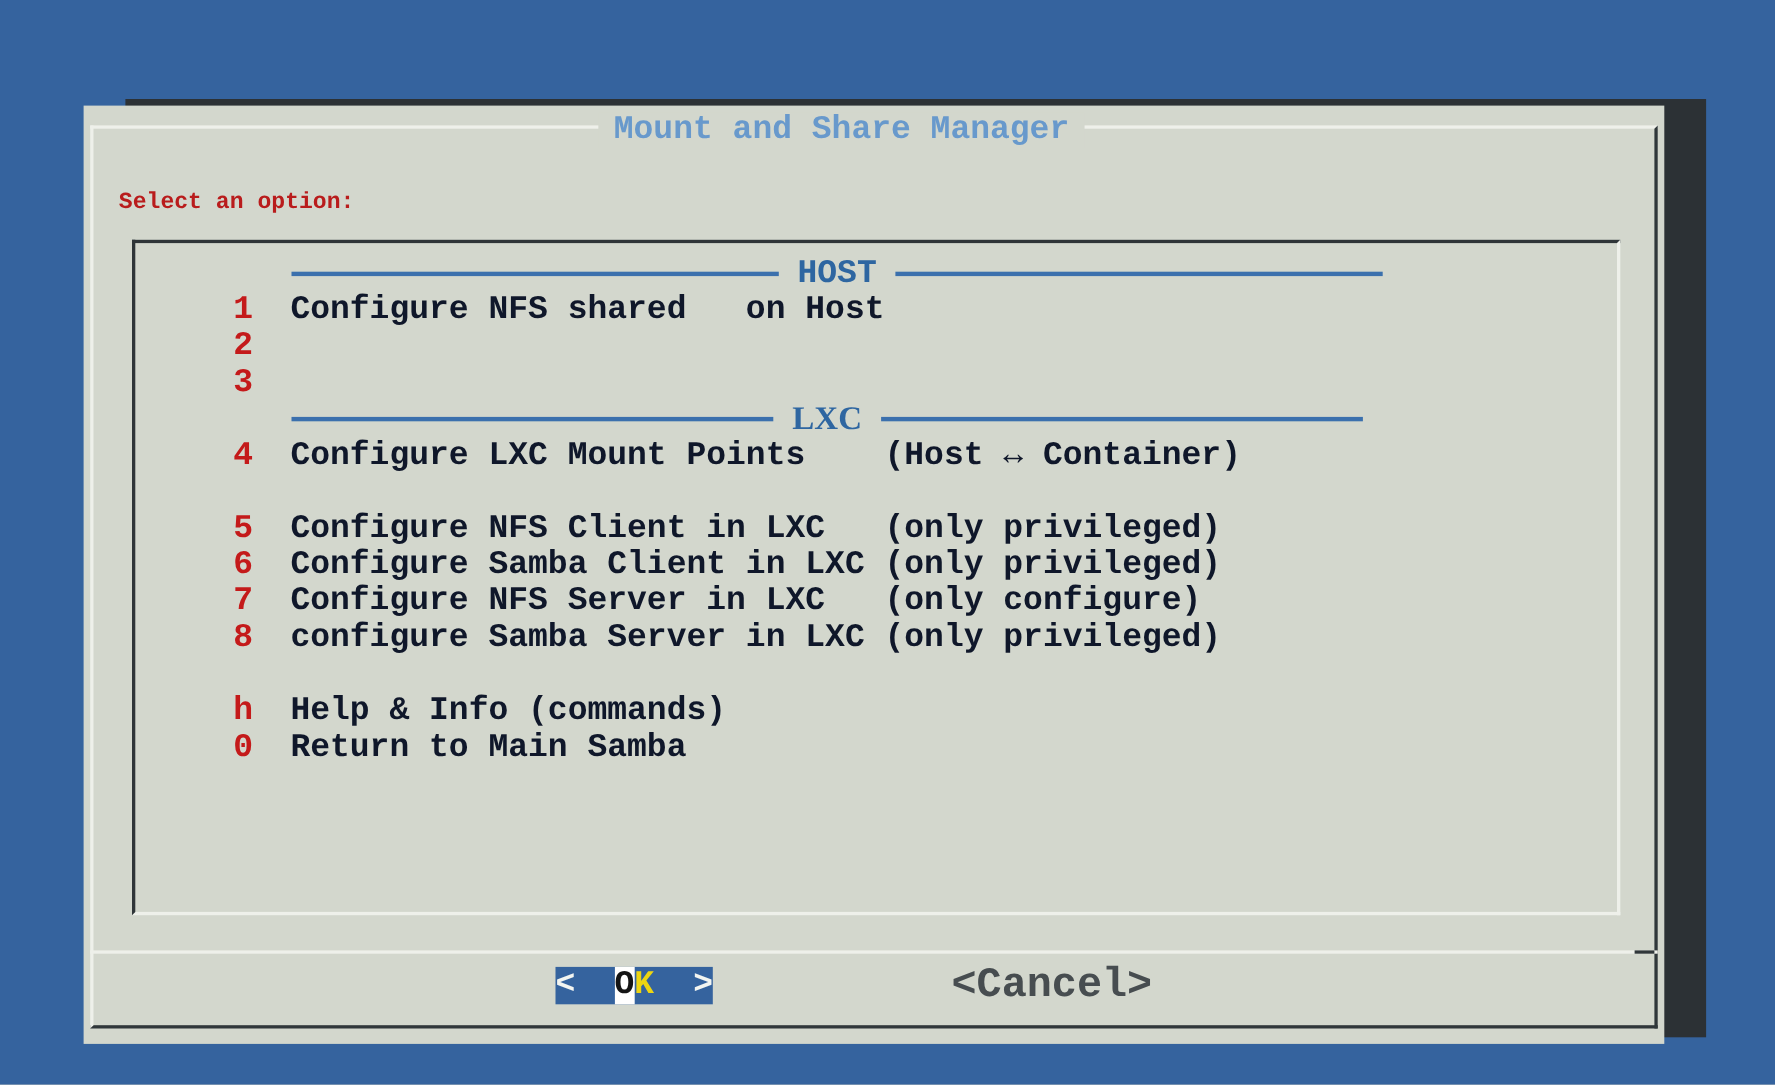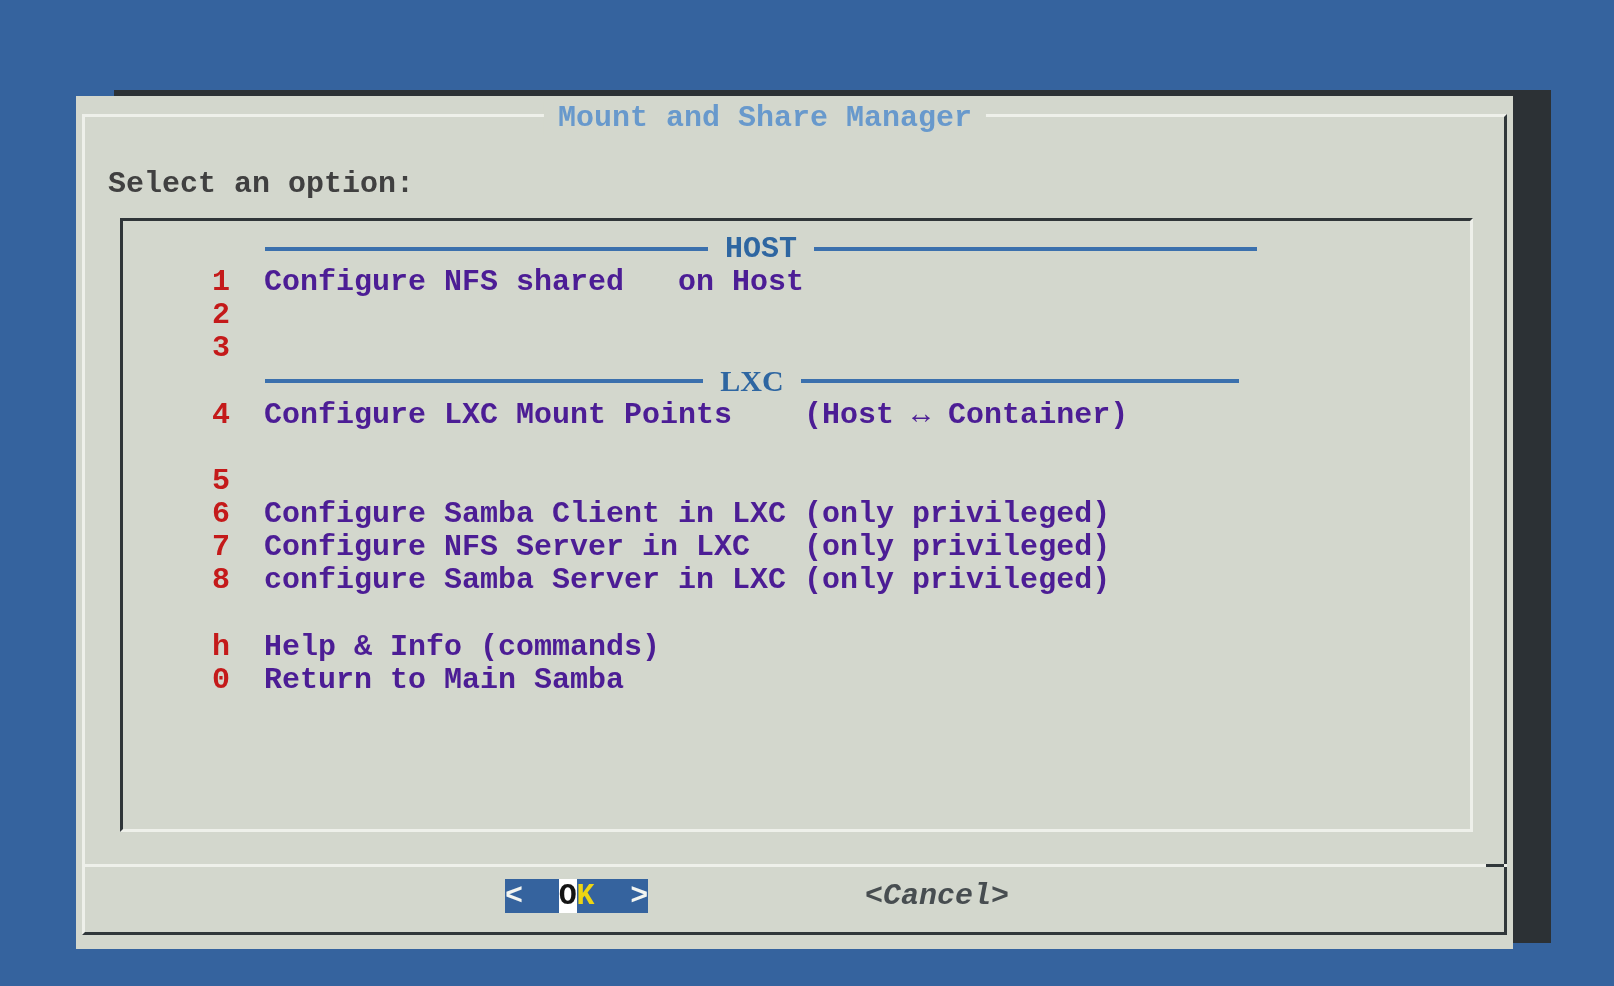--- a/index.html
+++ b/index.html
@@ -23,34 +23,34 @@
     border-top:3px solid #EEF0EA;border-left:3px solid #EEF0EA;
     border-right:3px solid #30373A;border-bottom:3px solid #30373A;
   }
   .title{
     position:absolute;left:689px;top:6px;transform:translateX(-50%);
     background:#D3D7CD;padding:0 14px;color:#6899CC;
     font-size:30px;line-height:33px;white-space:pre;z-index:2;
   }
   .prompt{
     position:absolute;left:32px;top:72px;
-    font-size:30px;line-height:33px;color:#404040;white-space:pre;
+    font-size:21px;line-height:33px;color:#b91c1c;white-space:pre;
   }
   .menu-box{
     position:absolute;left:44px;top:122px;width:1353px;height:614px;
     box-sizing:border-box;
     border-top:3px solid #2F3538;border-left:3px solid #2F3538;
     border-right:3px solid #EEF0EA;border-bottom:3px solid #EEF0EA;
     padding-top:11px;overflow:hidden;
   }
   .mrow{height:33.2px;display:flex;align-items:center;font-size:30px;}
   .mrow .tag{
     flex:none;width:18px;margin-left:89px;text-align:center;color:#C41A1A;
   }
-  .mrow .itm{margin-left:34px;white-space:pre;color:#4c1d95;}
+  .mrow .itm{margin-left:34px;white-space:pre;color:#0f172a;}
   .sep-row{margin-left:142px;}
   .sep-host{width:992px;}
   .sep-lxc{width:974px;font-family:Liberation Serif, serif;}
   .sline{flex:1;height:4px;background:#3B70AD;}
   .slabel{flex:none;padding:0 17px;color:#2E66A1;font-size:30px;}
   .btn-sep{
     position:absolute;left:6px;top:768px;width:1425px;height:3px;
     background:#EEF0EA;
   }
   .btn-sep-nub{
@@ -62,21 +62,21 @@
     background:#35639E;display:flex;cursor:pointer;
   }
   .cell{
     flex:none;width:17.875px;text-align:center;
     font-size:30px;line-height:34px;color:#F3F5F1;white-space:pre;
   }
   .cell.cursor{background:#FFFFFF;color:#141414;}
   .cell.yk{color:#EDD512;}
   .btn-cancel{
     position:absolute;left:789px;top:783px;height:34px;
-    font-size:30px;line-height:34px;color:#474D50;white-space:pre;cursor:pointer;font-style:italic;
+    font-size:38px;line-height:34px;color:#474D50;white-space:pre;cursor:pointer;
   }
 </style>
 </head>
 <body>
 
 <div class="shadow"></div>
 
 <div class="dialog">
   <div class="frame"></div>
   <div class="title">Mount and Share Manager</div>
@@ -103,28 +103,29 @@
         <span class="slabel">LXC</span>
         <span class="sline"></span>
       </div>
       <div class="mrow">
         <span class="tag">4</span>
         <span class="itm">Configure LXC Mount Points    (Host ↔ Container)</span>
       </div>
       <div class="mrow"></div>
       <div class="mrow">
         <span class="tag">5</span>
+        <span class="itm">Configure NFS Client in LXC   (only privileged)</span>
       </div>
       <div class="mrow">
         <span class="tag">6</span>
         <span class="itm">Configure Samba Client in LXC (only privileged)</span>
       </div>
       <div class="mrow">
         <span class="tag">7</span>
-        <span class="itm">Configure NFS Server in LXC   (only privileged)</span>
+        <span class="itm">Configure NFS Server in LXC   (only configure)</span>
       </div>
       <div class="mrow">
         <span class="tag">8</span>
         <span class="itm">configure Samba Server in LXC (only privileged)</span>
       </div>
       <div class="mrow"></div>
       <div class="mrow">
         <span class="tag">h</span>
         <span class="itm">Help &amp; Info (commands)</span>
       </div>

